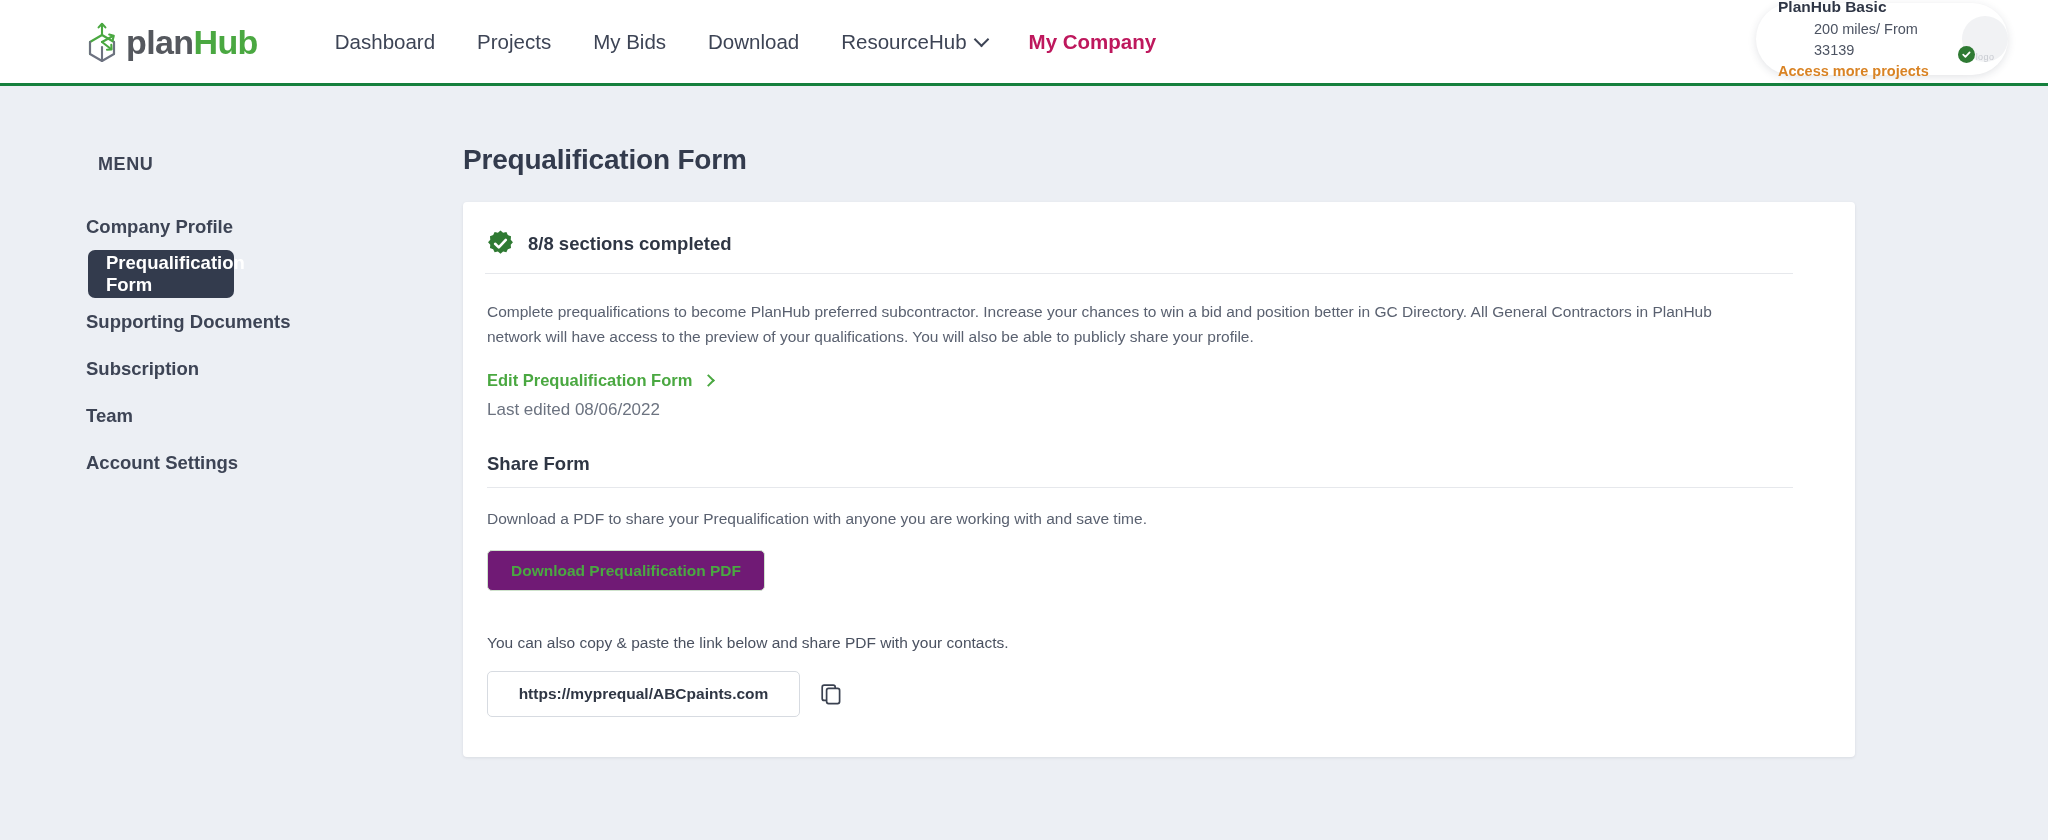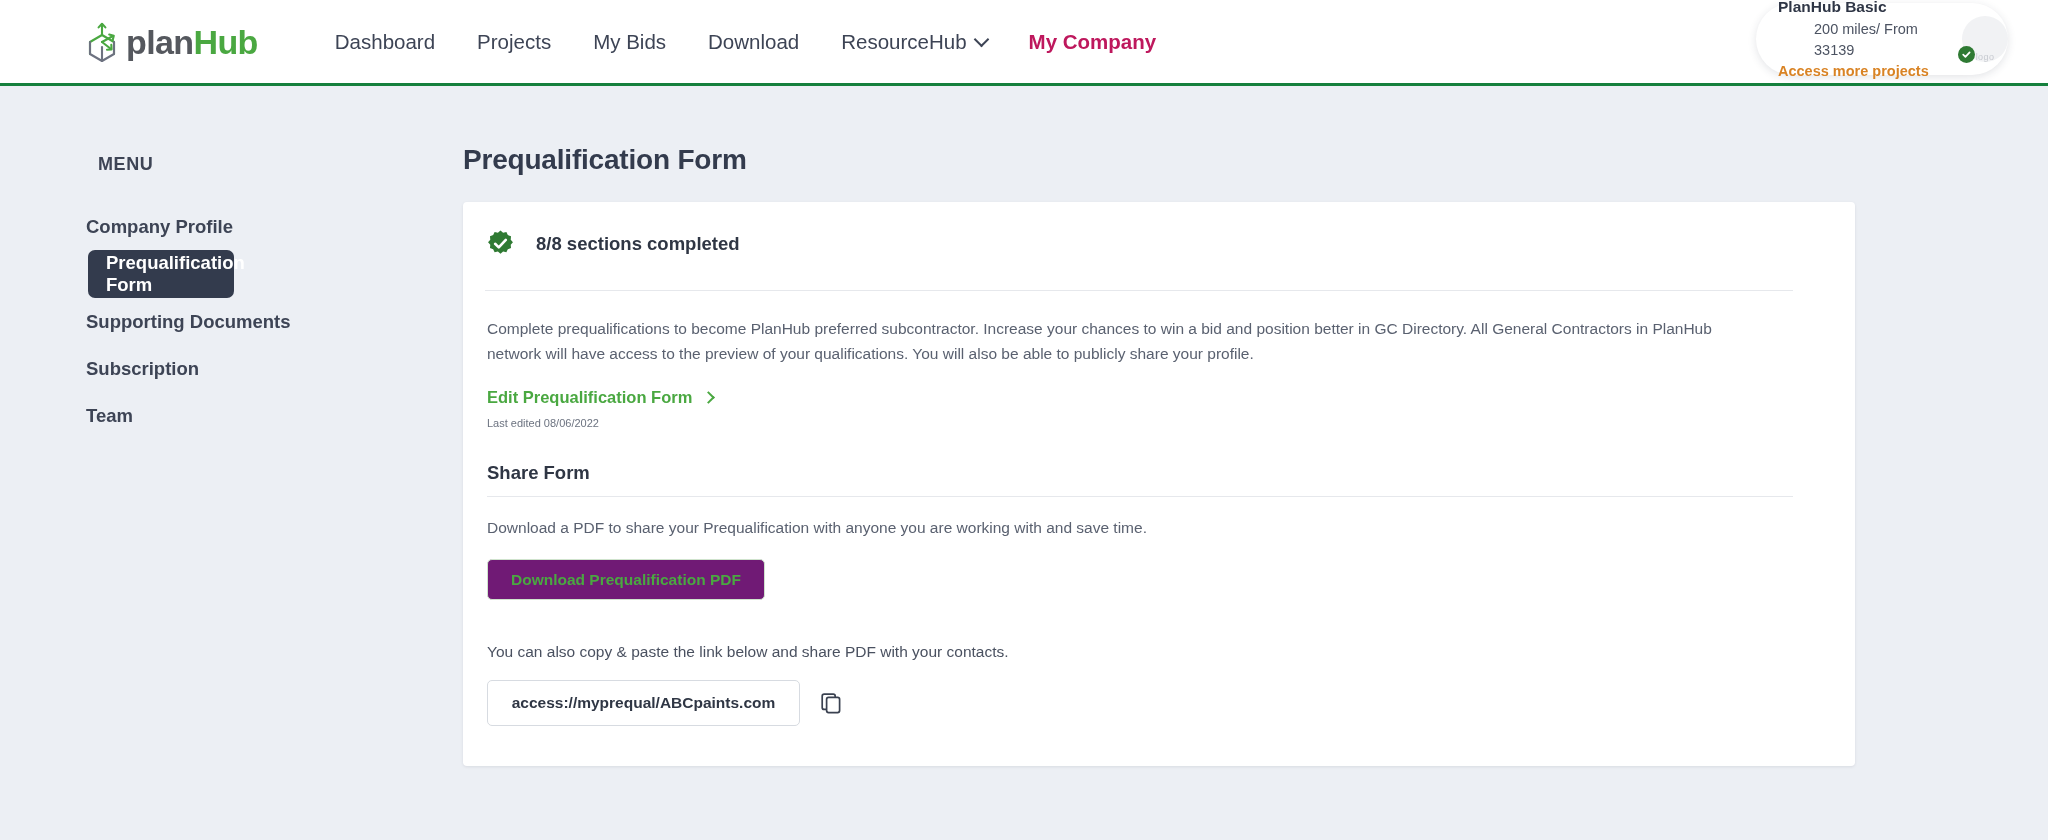--- a/index.html
+++ b/index.html
@@ -105,24 +105,23 @@
   .card {
     margin: 26px 0 0 43px;
     width: 1392px; min-height: 508px;
     background: #ffffff;
     border-radius: 4px;
     box-shadow: 0 1px 3px rgba(40,50,70,0.10);
     padding: 28px 62px 40px 22px;
   }
   .sec-head {
     display: flex; align-items: center;
-    padding-bottom: 33px;
+    padding-bottom: 16px;
     border-bottom: 1px solid #e6e8ec;
     margin-bottom: 25px;
-    gap: 8px;
   }
   .seal { width: 27px; height: 27px; display: block; margin-left: 2px; }
   .sec-head-text {
     font-size: 18.5px; font-weight: bold; color: #2f3644; margin-left: 14px;
   }
   .body-copy {
     font-size: 15.5px; color: #5a6170; line-height: 1.62;
     max-width: 1268px; margin-left: 2px;
   }
   .edit-link {
@@ -131,21 +130,21 @@
     font-size: 16.5px; font-weight: bold; color: #4aa841;
     cursor: pointer;
   }
   .edit-link .arrow {
     display: inline-block; width: 9px; height: 9px;
     border-top: 2.4px solid #4aa841; border-right: 2.4px solid #4aa841;
     transform: rotate(45deg); margin-left: 12px;
   }
   .last-edited {
     margin: 10px 0 0 2px;
-    font-size: 11px; color: #6c7380;
+    font-size: 17px; color: #6c7380;
   }
 
   .share-head {
     margin: 33px 0 0 2px;
     padding-bottom: 12px;
     border-bottom: 1px solid #e6e8ec;
     font-size: 18.5px; font-weight: bold; color: #2f3644;
     max-width: 1332px;
   }
   .share-copy { margin: 22px 0 0 2px; font-size: 15.5px; color: #5a6170; }
@@ -255,20 +254,23 @@
         </div>
       <div class="menu-item">
           <span>Supporting Documents</span>
         </div>
       <div class="menu-item">
           <span>Subscription</span>
         </div>
       <div class="menu-item">
           <span>Team</span>
         </div>
+      <div class="menu-item">
+          <span>Account Settings</span>
+        </div>
     </div>
   </div>
 
   <div class="main">
     <div class="page-title">Prequalification Form</div>
 
     <div class="card">
 
       <div class="sec-head">
         <svg class="seal" viewBox="0 0 28 28">
@@ -289,21 +291,21 @@
 
       <div class="share-head">Share Form</div>
 
       <div class="share-copy">Download a PDF to share your Prequalification with anyone you are working with and save time.</div>
 
       <button class="dl-btn">Download Prequalification PDF</button>
 
       <div class="copy-copy">You can also copy &amp; paste the link below and share PDF with your contacts.</div>
 
       <div class="link-row">
-        <div class="link-box">access://myprequal/ABCpaints.com</div>
+        <div class="link-box">https://myprequal/ABCpaints.com</div>
         <svg class="copy-icon" width="24" height="24" viewBox="0 0 24 24">
           <rect x="3.2" y="3.2" width="13" height="15.2" rx="2" fill="none" stroke="#3a4150" stroke-width="1.7"></rect>
           <rect x="7.6" y="6.4" width="13" height="15.2" rx="2" fill="#ffffff" stroke="#3a4150" stroke-width="1.7"></rect>
         </svg>
       </div>
 
     </div>
   </div>
 
 </div>

